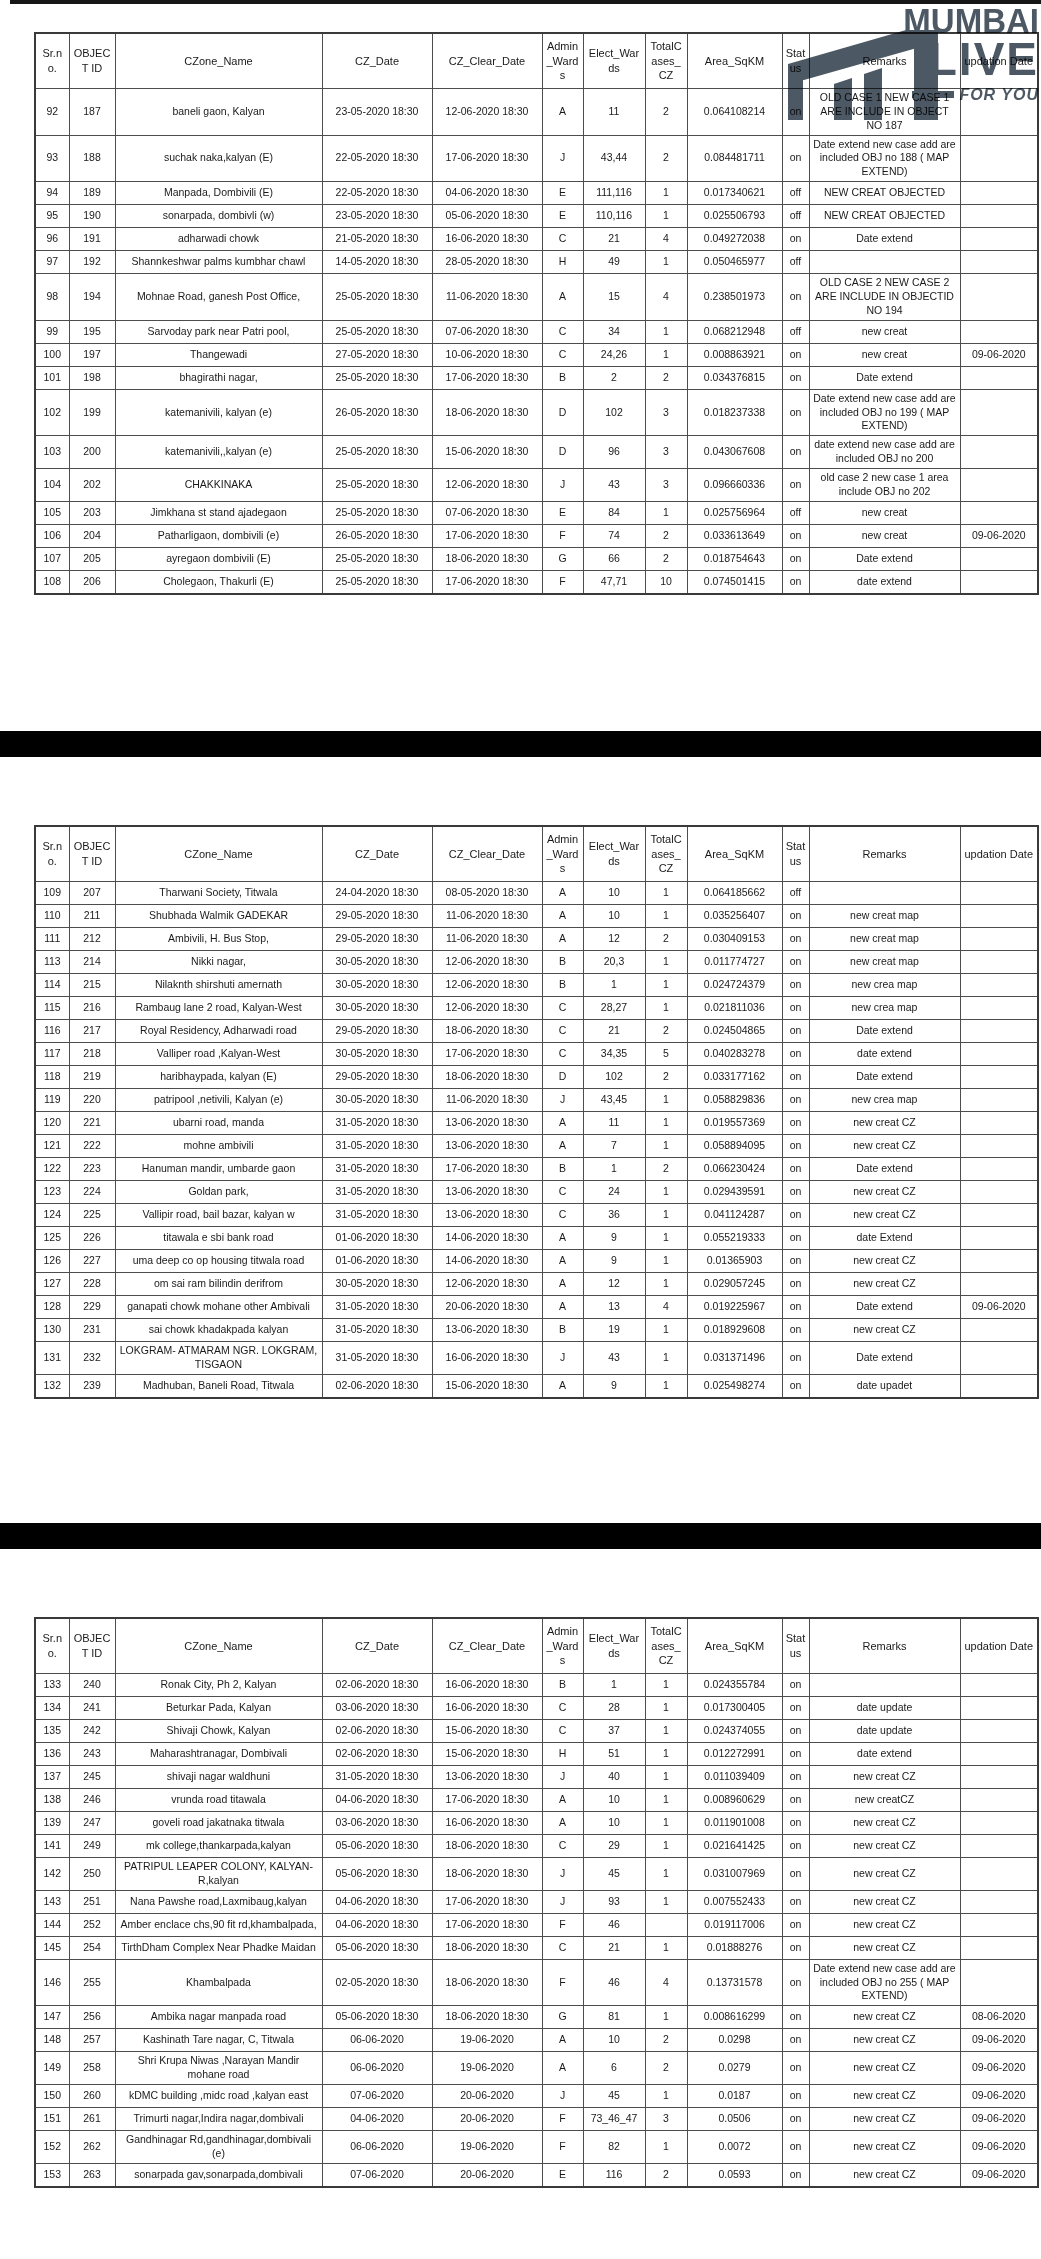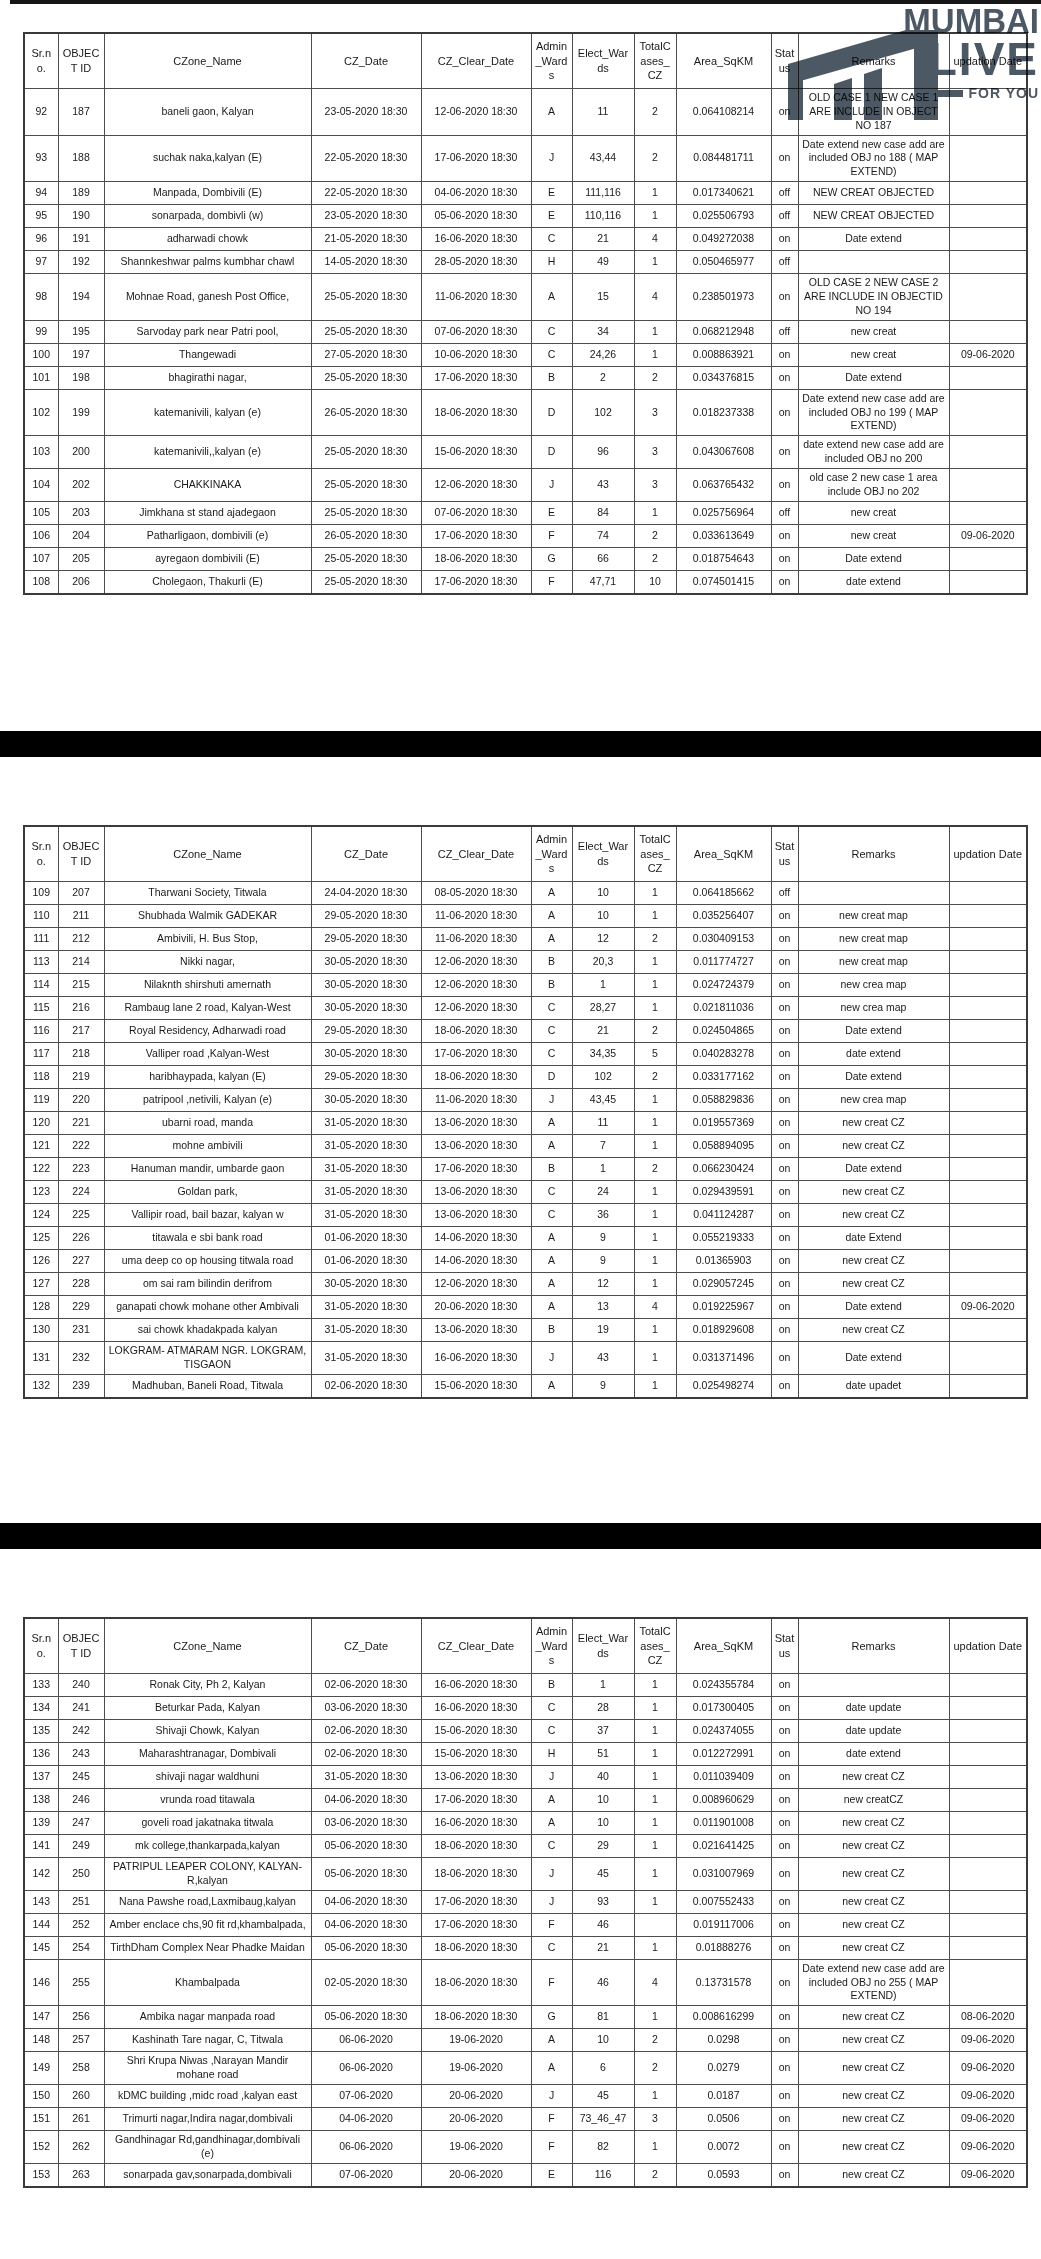--- a/index.html
+++ b/index.html
@@ -21,21 +21,21 @@
   .separator-bar {
     position: absolute;
     left: 0;
     width: 1041px;
     height: 26px;
     background: #000000;
   }
   #bar1 { top: 731px; }
   #bar2 { top: 1523px; }
 
-  .cz-table-wrap { position: absolute; left: 10px; padding-left: 13px; }
+  .cz-table-wrap { position: absolute; left: 21px; padding-left: 13px; }
   #table1-wrap { top: 32px; }
   #table2-wrap { top: 825px; }
   #table3-wrap { top: 1617px; }
 
   table.cz-table {
     border-collapse: collapse;
     table-layout: fixed;
     width: 1003px;
     background: #ffffff;
     border: 2px solid #3a3a3a;
@@ -91,22 +91,23 @@
     transform-origin: top right;
     margin-top: 2px;
     text-align: right;
   }
   .logo-tagline {
     margin-top: 6px;
     display: flex;
     align-items: center;
     justify-content: flex-end;
     gap: 5px;
-    font-size: 14px;
+    font-size: 16px;
     letter-spacing: 1px;
+    font-style: italic;
   }
   .logo-tagline .dash { width: 42px; height: 7px; }
 </style>
 </head>
 <body>
 
 <div id="page">
 
   <div class="top-line"></div>
 
@@ -313,21 +314,21 @@
           </tr>
           <tr>
             <td>104</td>
             <td>202</td>
             <td>CHAKKINAKA</td>
             <td>25-05-2020 18:30</td>
             <td>12-06-2020 18:30</td>
             <td>J</td>
             <td>43</td>
             <td>3</td>
-            <td>0.063765432</td>
+            <td>0.096660336</td>
             <td>on</td>
             <td>old case 2 new case 1 area include  OBJ no  202</td>
             <td></td>
           </tr>
           <tr>
             <td>105</td>
             <td>203</td>
             <td>Jimkhana st stand ajadegaon</td>
             <td>25-05-2020 18:30</td>
             <td>07-06-2020 18:30</td>

